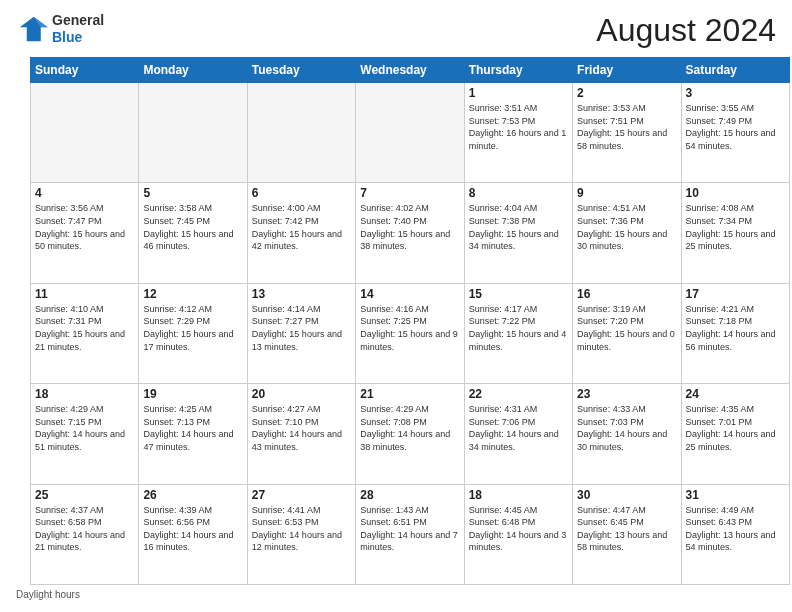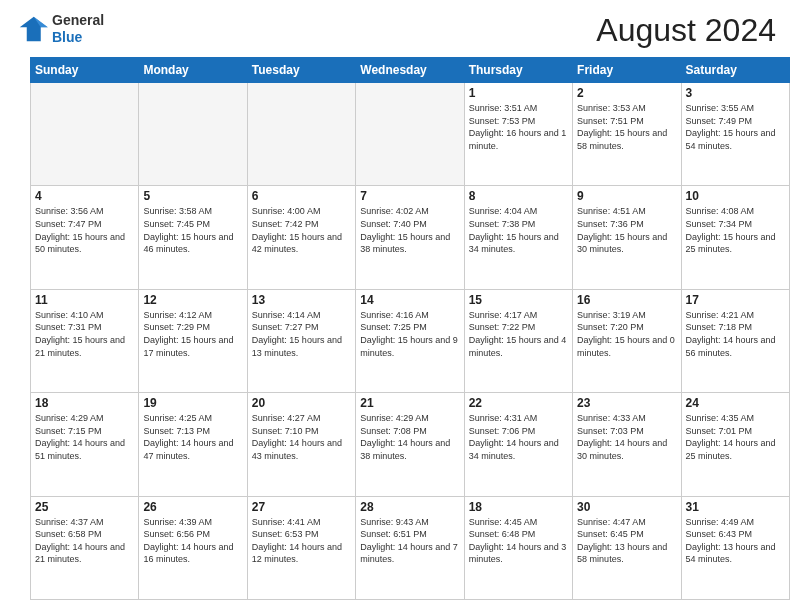--- a/index.html
+++ b/index.html
@@ -334,21 +334,21 @@
           </td>
           <td>
             <span class="day-number">27</span>
             <div class="day-info">Sunrise: 4:41 AM
 Sunset: 6:53 PM
 Daylight: 14 hours
 and 12 minutes.</div>
           </td>
           <td>
             <span class="day-number">28</span>
-            <div class="day-info">Sunrise: 9:43 AM
+            <div class="day-info">Sunrise: 1:43 AM
 Sunset: 6:51 PM
 Daylight: 14 hours
 and 7 minutes.</div>
           </td>
           <td>
             <span class="day-number">18</span>
             <div class="day-info">Sunrise: 4:45 AM
 Sunset: 6:48 PM
 Daylight: 14 hours
 and 3 minutes.</div>
@@ -364,13 +364,16 @@
             <span class="day-number">31</span>
             <div class="day-info">Sunrise: 4:49 AM
 Sunset: 6:43 PM
 Daylight: 13 hours
 and 54 minutes.</div>
           </td>
         </tr>
       </tbody>
   </table>
 
+  <div class="footer">
+    <span>Daylight hours</span>
+  </div>
 </div>
 
 </body></html>

